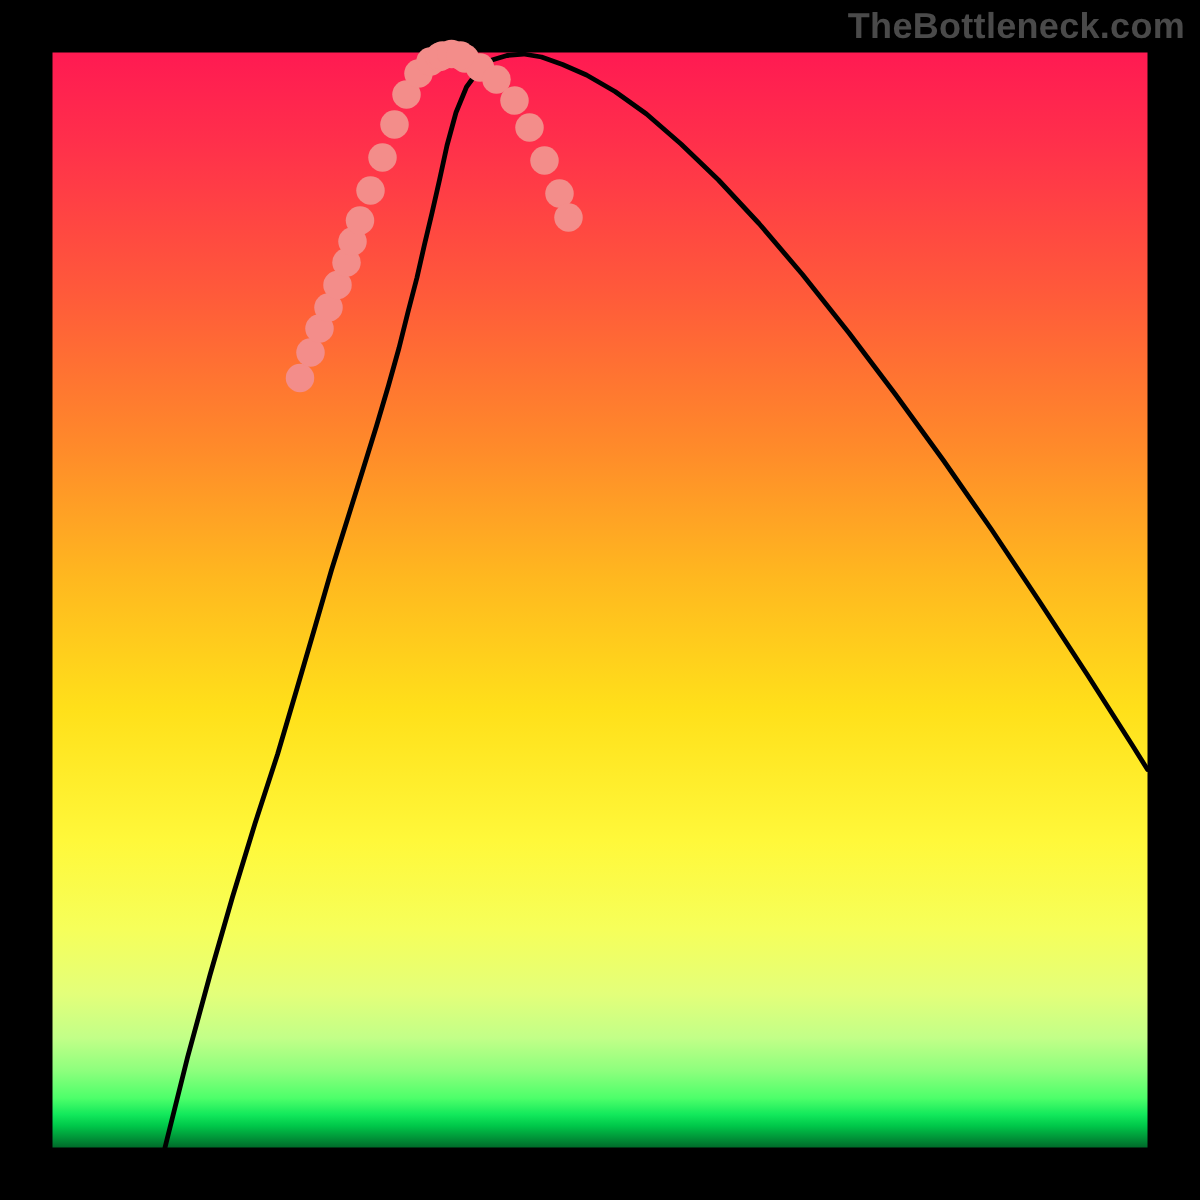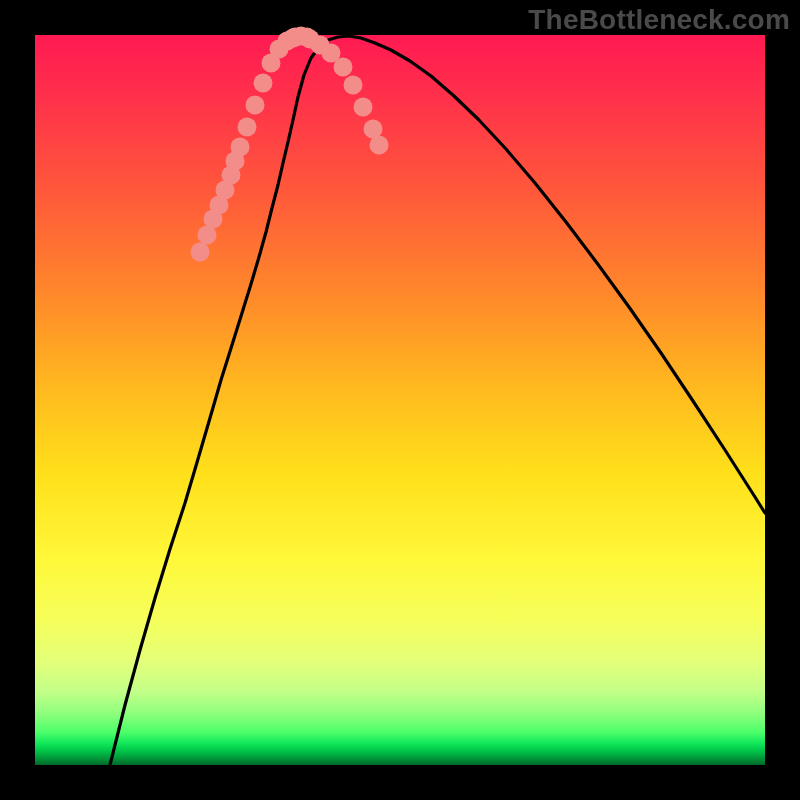--- a/index.html
+++ b/index.html
@@ -8,21 +8,21 @@
   .frame {
     position: relative;
     width: 800px;
     height: 800px;
     background: #000;
   }
   .watermark {
     position: absolute;
     top: 4px;
     right: 10px;
-    font-size: 28px;
+    font-size: 24px;
     font-weight: bold;
     color: #4a4a4a;
     letter-spacing: 0.2px;
     z-index: 3;
   }
   .plot-area {
     position: absolute;
     left: 35px;
     top: 35px;
     width: 730px;

